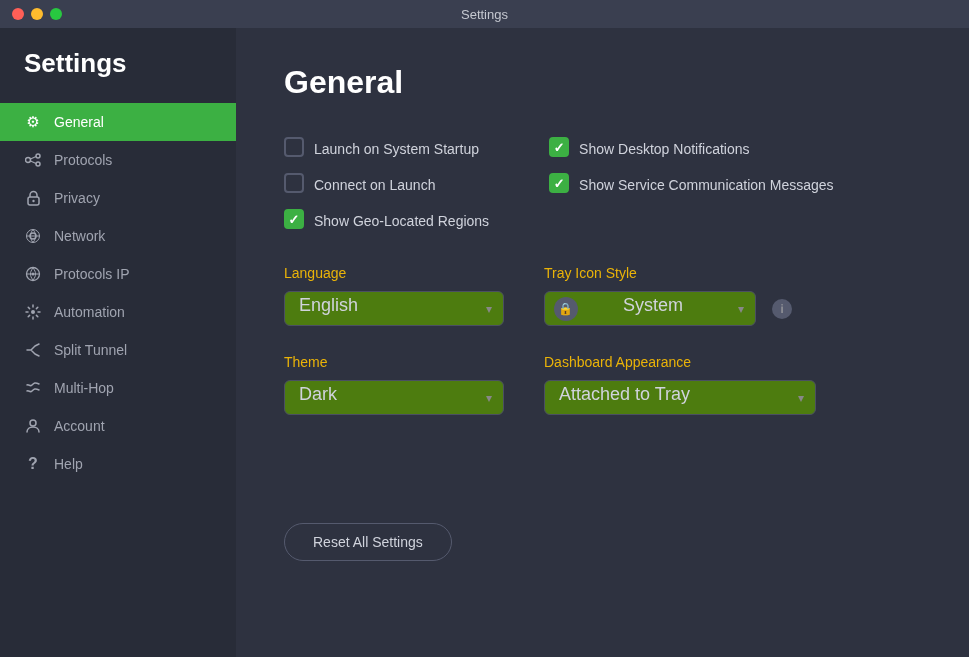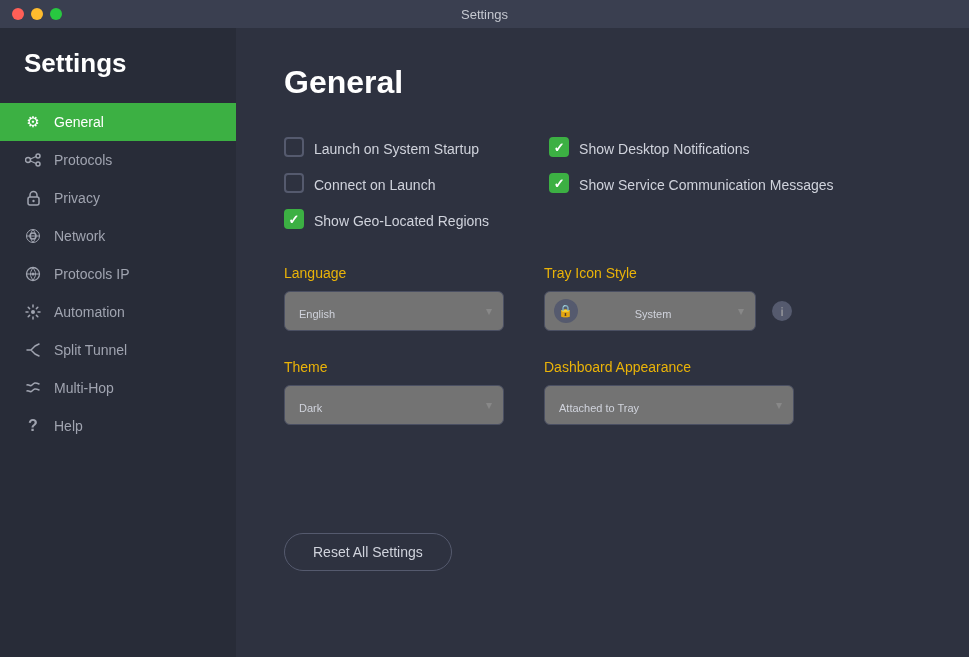--- a/index.html
+++ b/index.html
@@ -170,26 +170,26 @@
       border-radius: 50%;
       display: flex;
       align-items: center;
       justify-content: center;
       font-size: 12px;
       color: #fff;
       z-index: 1;
     }
     .form-select {
       appearance: none;
-      background: #737373;
+      background: #4d7c0f;
       border: 1px solid #4a4f62;
       border-radius: 6px;
       color: #d0d3dc;
-      font-size: 11px;
-      padding: 16px 36px 10px 14px;
+      font-size: 18px;
+      padding: 3px 36px 10px 14px;
       cursor: pointer;
       outline: none;
       width: 220px;
     }
     .form-select.with-prefix {
       padding-left: 42px;
       width: 212px;
       text-align: center;
     }
     .select-arrow {
@@ -309,20 +309,29 @@
       <span>Split Tunnel</span>
     </div>
     <div class="sidebar-item">
       <span class="icon">
         <svg width="16" height="16" viewBox="0 0 16 16" fill="none">
           <path d="M2 5c2-1 3 2 5 0s3-3 7-1" stroke="#a0a4b0" stroke-width="1.5" stroke-linecap="round"></path>
           <path d="M2 11c2-1 3 2 5 0s3-3 7-1" stroke="#a0a4b0" stroke-width="1.5" stroke-linecap="round"></path>
         </svg>
       </span>
       <span>Multi-Hop</span>
+    </div>
+    <div class="sidebar-item">
+      <span class="icon">
+        <svg width="16" height="16" viewBox="0 0 16 16" fill="none">
+          <circle cx="8" cy="5" r="3" stroke="#a0a4b0" stroke-width="1.5"></circle>
+          <path d="M2 14c0-3 2.7-5 6-5s6 2 6 5" stroke="#a0a4b0" stroke-width="1.5" stroke-linecap="round"></path>
+        </svg>
+      </span>
+      <span>Account</span>
     </div>
     <div class="sidebar-item">
       <span class="icon" style="font-size:16px;color:#a0a4b0;font-weight:700;">?</span>
       <span>Help</span>
     </div>
   </div>
 
   <div class="main-content">
     <div class="page-title">General</div>
 
@@ -396,21 +405,21 @@
             <option>Dark</option>
             <option>Light</option>
             <option>Auto</option>
           </select>
           <span class="select-arrow">▾</span>
         </div>
       </div>
       <div class="form-group wide">
         <span class="form-label">Dashboard Appearance</span>
         <div class="select-wrapper">
-          <select class="form-select" style="width:250px;">
+          <select class="form-select" style="width:272px;">
             <option>Attached to Tray</option>
             <option>Detached</option>
             <option>Minimized</option>
           </select>
           <span class="select-arrow">▾</span>
         </div>
       </div>
     </div>
 
     

